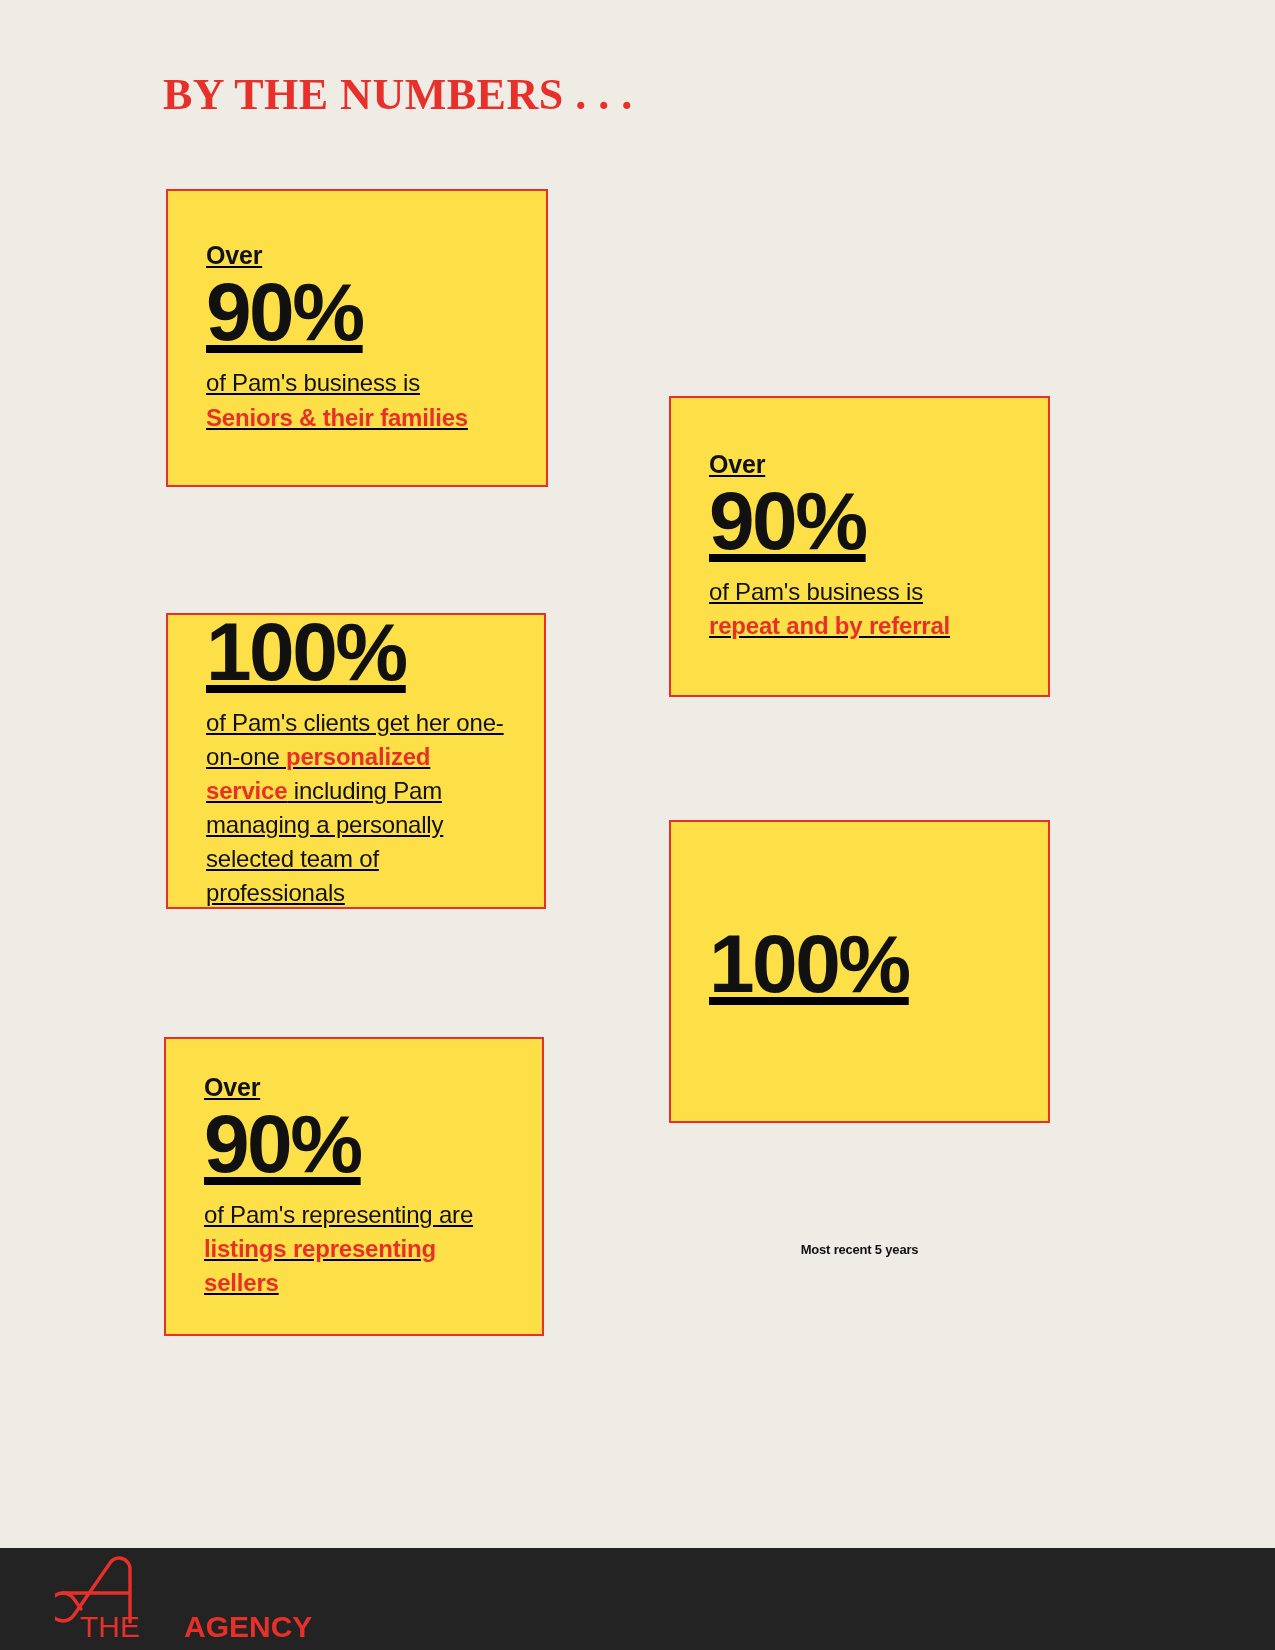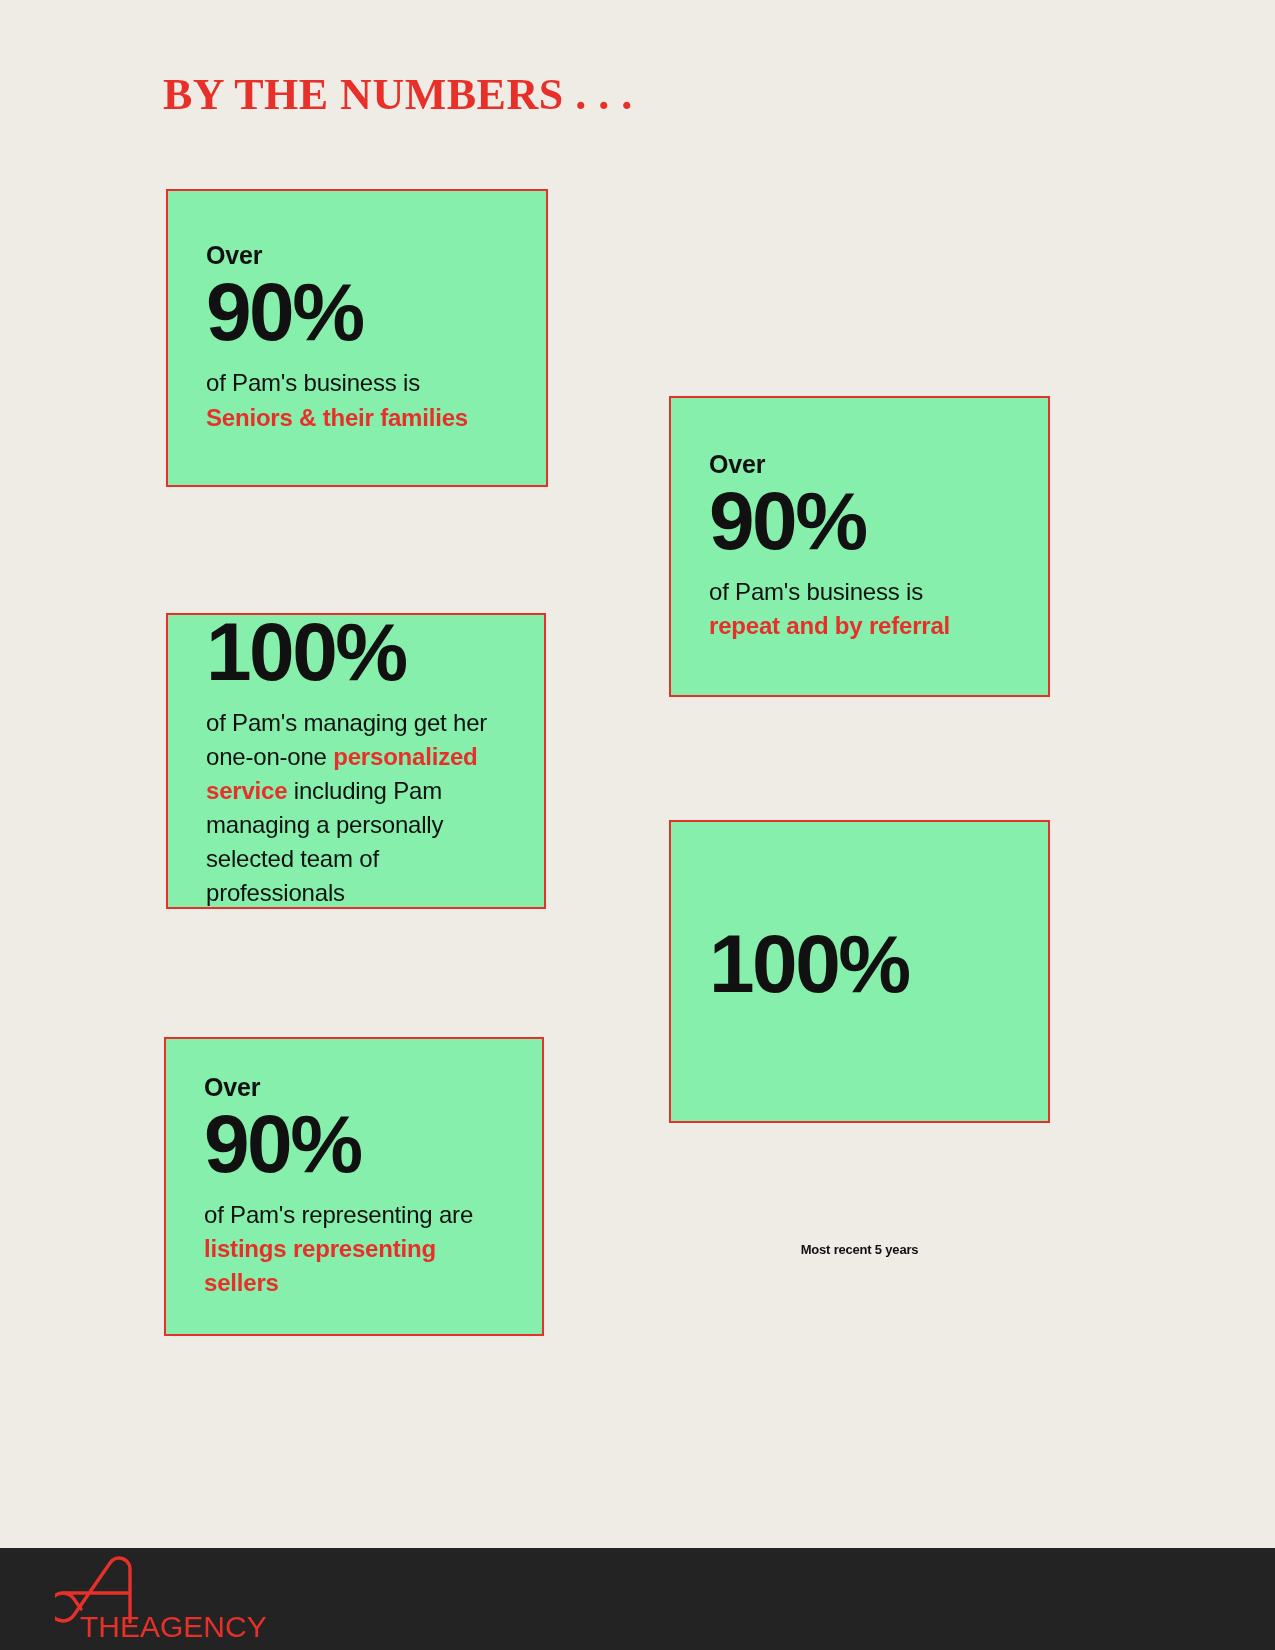--- a/index.html
+++ b/index.html
@@ -29,27 +29,28 @@
     font-family: "Liberation Serif", "DejaVu Serif", serif;
     font-size: 44px;
     letter-spacing: 0.5px;
     color: #e8302a;
     white-space: nowrap;
   }
 
   
   .stat-card {
     position: absolute;
-    background: #86efac;
+    background: #fde047;
     border: 2px solid #e8302a;
     box-sizing: border-box;
     padding: 0 38px;
     display: flex;
     flex-direction: column;
     justify-content: center;
+    text-decoration: underline;
   }
 
   .card-1 { left: 166px; top: 189px;  width: 382px; height: 298px; }
   .card-2 { left: 669px; top: 396px;  width: 381px; height: 301px; }
   .card-3 { left: 166px; top: 613px;  width: 380px; height: 296px; }
   .card-4 { left: 669px; top: 820px;  width: 381px; height: 303px; }
   .card-5 { left: 164px; top: 1037px; width: 380px; height: 299px; }
 
   .over-label {
     font-size: 25px;
@@ -128,21 +129,22 @@
     top: 58px;
     font-size: 30px;
     color: #e8302a;
     letter-spacing: 0px;
     white-space: nowrap;
   }
   .brand-the {
     font-weight: 400;
   }
   .brand-agency {
-    font-weight: normal;
+    font-weight: bold;
+    margin-left: 44px;
   }
 </style>
 </head>
 <body>
 
 <div class="page">
 
   <h1 class="page-title">BY THE NUMBERS . . .</h1>
 
   <div class="stat-card card-1">
@@ -158,21 +160,21 @@
     <div class="over-label">Over</div>
     <div class="big-number">90%</div>
     <div class="card-desc">
       <span>of Pam's business is</span><br>
       <span class="hl">repeat and by referral</span>
     </div>
   </div>
 
   <div class="stat-card card-3">
     <div class="big-number">100%</div>
-    <div class="card-desc"><span>of Pam's managing get her one-on-one </span><span class="hl">personalized service</span><span> including Pam managing a personally selected team of professionals</span></div>
+    <div class="card-desc"><span>of Pam's clients get her one-on-one </span><span class="hl">personalized service</span><span> including Pam managing a personally selected team of professionals</span></div>
   </div>
 
   <div class="stat-card card-4">
     <div class="big-number">100%</div>
   </div>
 
   <div class="stat-card card-5">
     <div class="over-label">Over</div>
     <div class="big-number">90%</div>
     <div class="card-desc">

